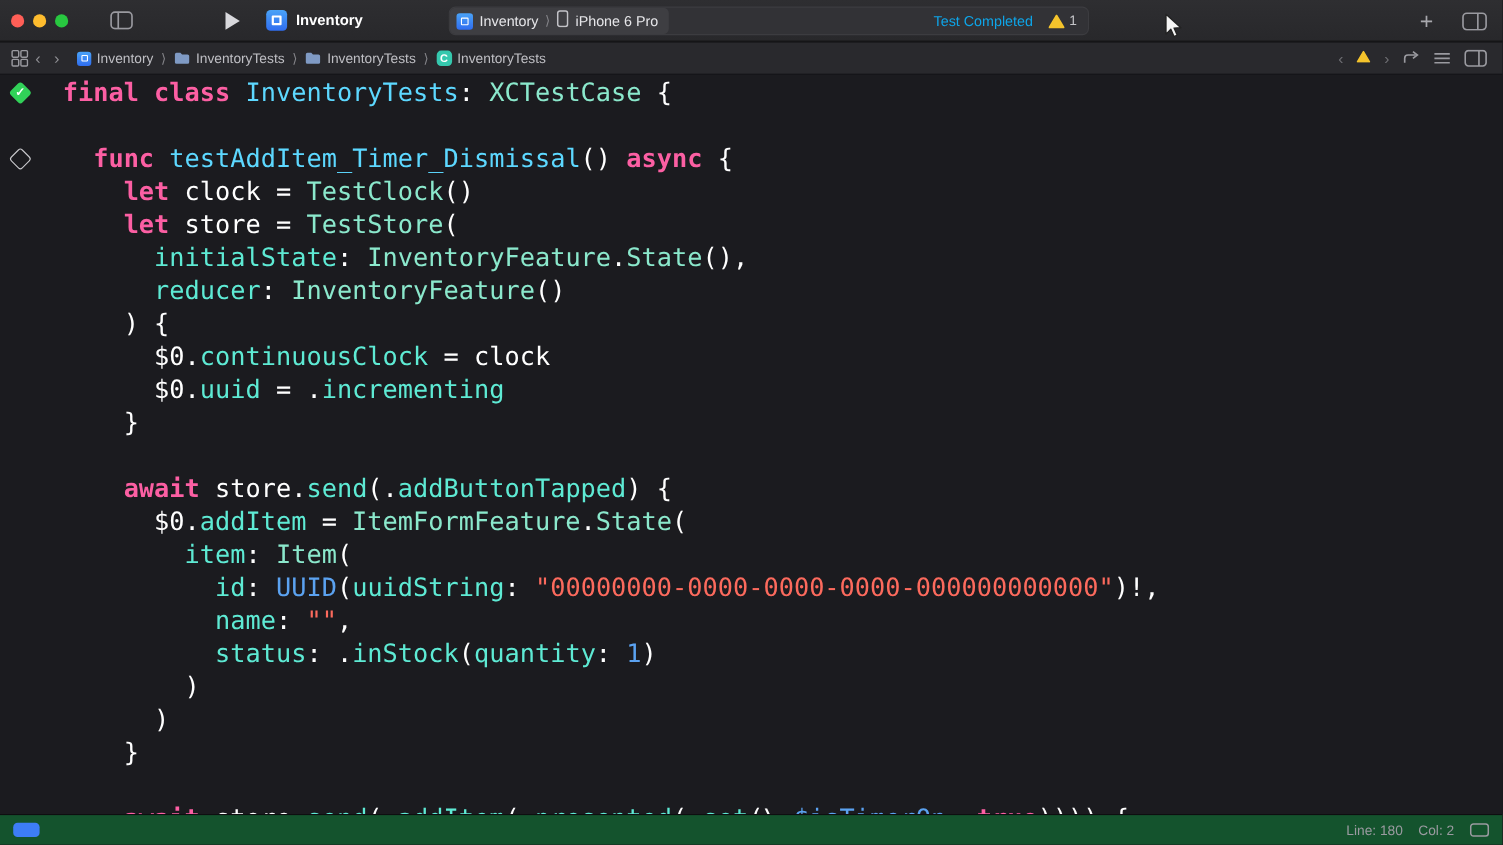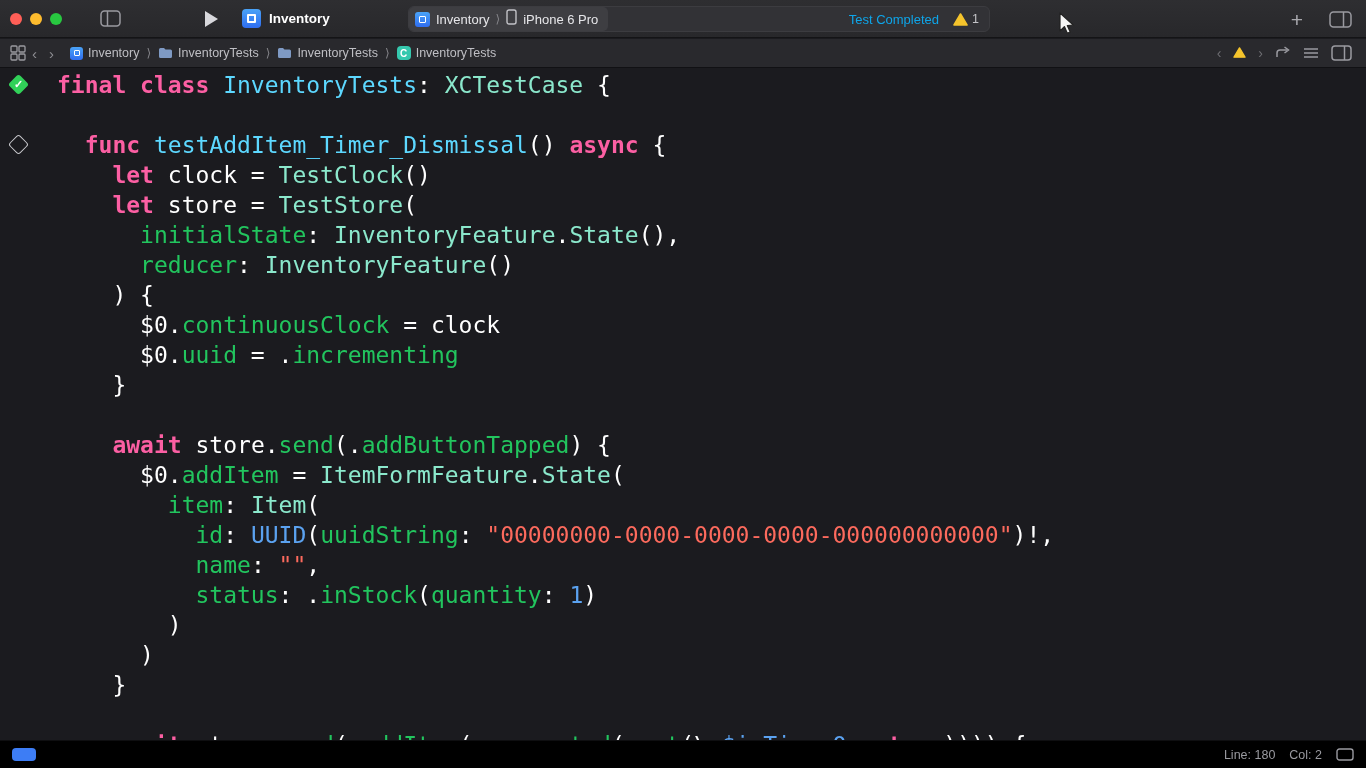--- a/index.html
+++ b/index.html
@@ -61,27 +61,27 @@
     font-size:11px; font-weight:bold; text-align:center; line-height:15px; }
   .gutter-mark.outline { border:1.5px solid #c8c8cc; top:69px; background:transparent; }
   .code { position:absolute; left:0; top:2px; padding-left:57px;
     font-family:"DejaVu Sans Mono", monospace; font-size:23px; line-height:30px;
     white-space:pre; }
   .code-line { height:30px; }
   .tok-p { color:#ffffff; }
   .tok-k { color:#fc5fa3; font-weight:bold; }
   .tok-d { color:#5dd8ff; }
   .tok-t { color:#8be8cc; }
-  .tok-m { color:#22c55e; }
+  .tok-m { color:#5eead4; }
   .tok-s { color:#fc6a5d; }
   .tok-n, .tok-y { color:#5ba2f0; }
 
   
   .statusbar { position:absolute; left:0; top:740px; width:1366px; height:28px;
-    background:#000000; border-top:1px solid #0e0e10; display:flex; align-items:center; padding:0 12px; z-index:5; }
+    background:#14532d; border-top:1px solid #0e0e10; display:flex; align-items:center; padding:0 12px; z-index:5; }
   .blue-pill { width:24px; height:13px; border-radius:4px; background:#3d7df5; }
   .sb-right { margin-left:auto; display:flex; align-items:center; gap:14px; }
   .linecol { color:#9a9aa0; font-size:12.5px; }
 
   .cursor { position:absolute; left:1058px; top:12px; z-index:20; }
 </style>
 </head>
 <body>
 
 <div class="stage">

